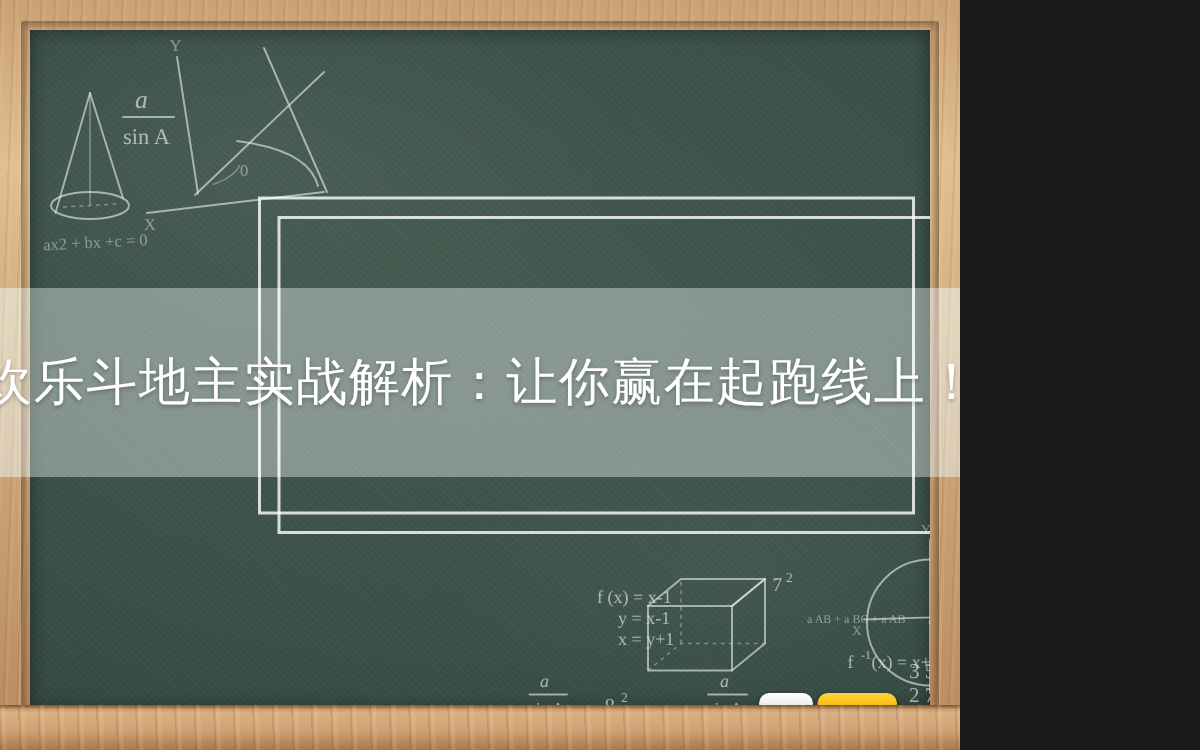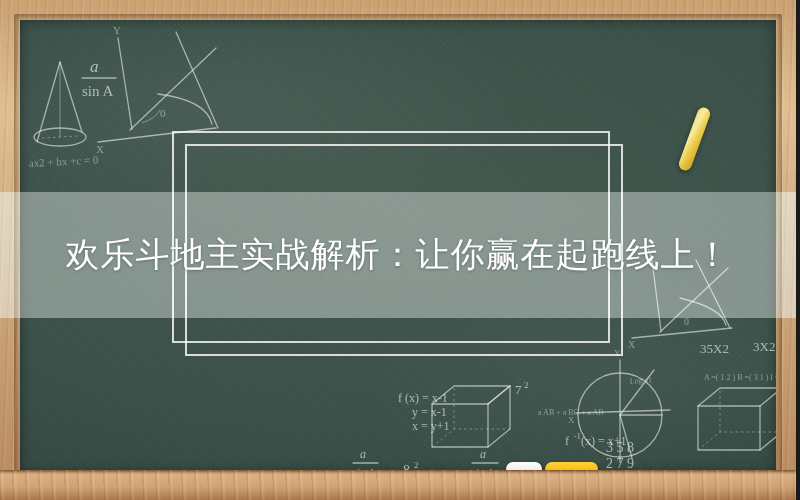--- a/index.html
+++ b/index.html
@@ -1,18 +1,18 @@
 <!DOCTYPE html>
 <html><head>
 <meta charset="utf-8">
 <style>
   html,body{margin:0;padding:0;background:#1a1a1a;}
   body{font-family:"Liberation Sans","DejaVu Sans",sans-serif;}
 
-  .stage{position:relative;width:796px;height:500px;overflow:hidden;}
+  .stage{position:relative;width:640px;height:500px;overflow:hidden;}
 
   
   .frame{
     position:absolute;inset:0;
     background:
       linear-gradient(180deg,#c9a172 0%,#e0bf92 22%,#cda77c 55%,#b98a5e 100%);
   }
   .frame::after{ 
     content:"";position:absolute;inset:0;
     background:repeating-linear-gradient(92deg,

